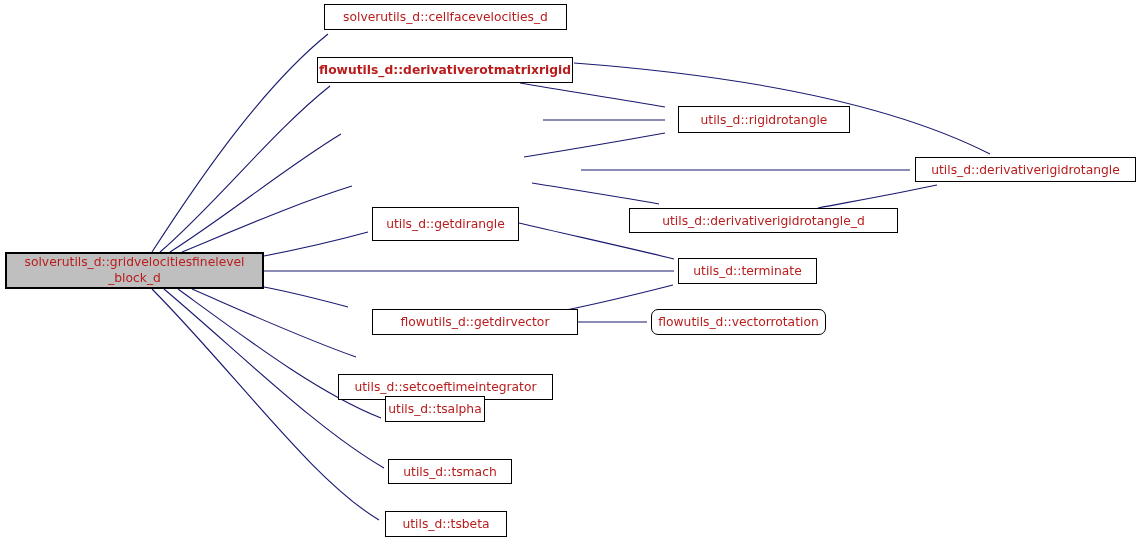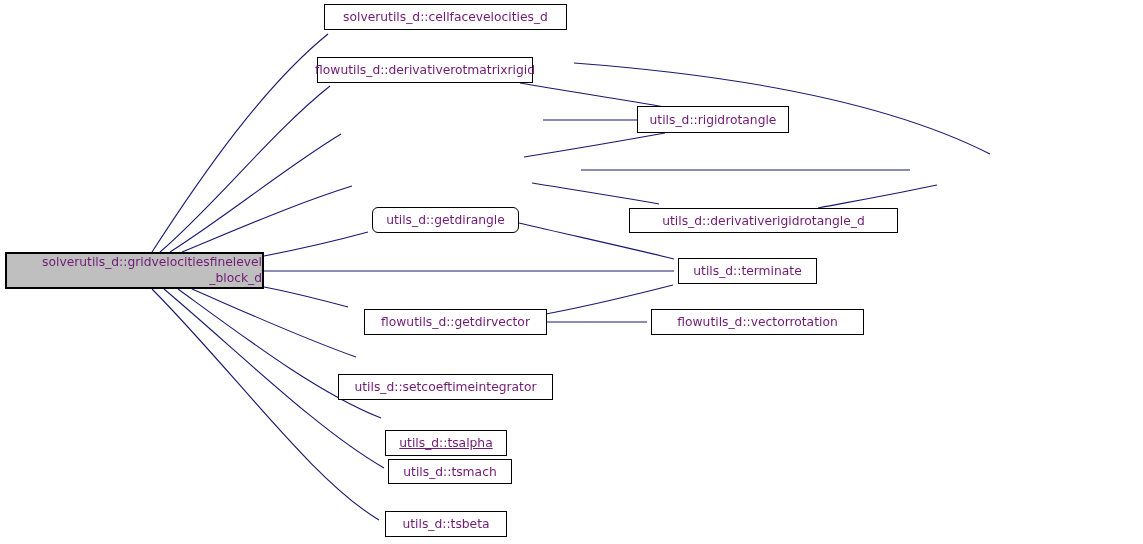--- a/index.html
+++ b/index.html
@@ -10,34 +10,33 @@
     font-family:"DejaVu Sans","Liberation Sans",sans-serif;
     overflow:hidden;
   }
   #edges{position:absolute;left:0;top:0;}
   #edges path{fill:none;stroke-width:1.1;}
   .node{
     position:absolute;
     box-sizing:border-box;
     background:#ffffff;
     border:1px solid #000000;
-    color:#701a75;
+    color:#b91c1c;
     font-size:12.3px;
     display:flex;
     align-items:center;
     justify-content:center;
     white-space:nowrap;
     z-index:2;
   }
   .node.main{
     background:#bfbfbf;
     border-width:2px;
     flex-direction:column;
     line-height:1.25;
-    align-items:flex-end;
   }
 </style>
 </head>
 <body>
 
 <div id="canvas">
 
   <svg id="edges" width="1143" height="544" viewBox="0 0 1143 544">
     <defs>
       <marker id="arrow" markerUnits="userSpaceOnUse" markerWidth="11" markerHeight="10" viewBox="0 0 11 10" refX="11" refY="5" orient="auto">
@@ -69,38 +68,39 @@
     </g>
   </svg>
 
   <div class="node main" style="left:5px;top:252px;width:259px;height:37px;">
     <span>solverutils_d::gridvelocitiesfinelevel</span>
     <span>_block_d</span>
   </div>
 
   <div class="node" style="left:324px;top:4px;width:243px;height:26px;">solverutils_d::cellfacevelocities_d</div>
 
-  <div class="node" style="left:317px;top:57px;width:216px;height:26px;">flowutils_d::derivativerotmatrixrigid</div>
+  <div class="node" style="left:317px;top:57px;width:256px;height:26px;font-weight:bold;">flowutils_d::derivativerotmatrixrigid</div>
 
 
 
-  <div class="node" style="left:372px;top:207px;width:147px;height:26px;border-radius:6px;">utils_d::getdirangle</div>
+  <div class="node" style="left:372px;top:207px;width:147px;height:34px;">utils_d::getdirangle</div>
 
   <div class="node" style="left:678px;top:258px;width:139px;height:26px;">utils_d::terminate</div>
 
-  <div class="node" style="left:364px;top:309px;width:183px;height:26px;">flowutils_d::getdirvector</div>
+  <div class="node" style="left:372px;top:309px;width:206px;height:26px;">flowutils_d::getdirvector</div>
 
   <div class="node" style="left:338px;top:374px;width:215px;height:26px;">utils_d::setcoeftimeintegrator</div>
 
-  <div class="node" style="left:385px;top:430px;width:122px;height:26px;text-decoration:underline;">utils_d::tsalpha</div>
+  <div class="node" style="left:385px;top:396px;width:100px;height:26px;">utils_d::tsalpha</div>
 
   <div class="node" style="left:388px;top:459px;width:124px;height:25px;">utils_d::tsmach</div>
 
   <div class="node" style="left:385px;top:511px;width:122px;height:26px;">utils_d::tsbeta</div>
 
-  <div class="node" style="left:637px;top:106px;width:152px;height:27px;">utils_d::rigidrotangle</div>
+  <div class="node" style="left:678px;top:106px;width:172px;height:27px;">utils_d::rigidrotangle</div>
 
+  <div class="node" style="left:915px;top:157px;width:221px;height:25px;">utils_d::derivativerigidrotangle</div>
 
   <div class="node" style="left:629px;top:208px;width:269px;height:25px;">utils_d::derivativerigidrotangle_d</div>
 
-  <div class="node" style="left:651px;top:309px;width:213px;height:26px;">flowutils_d::vectorrotation</div>
+  <div class="node" style="left:651px;top:309px;width:175px;height:26px;border-radius:7px;">flowutils_d::vectorrotation</div>
 
 </div>
 
 </body></html>

